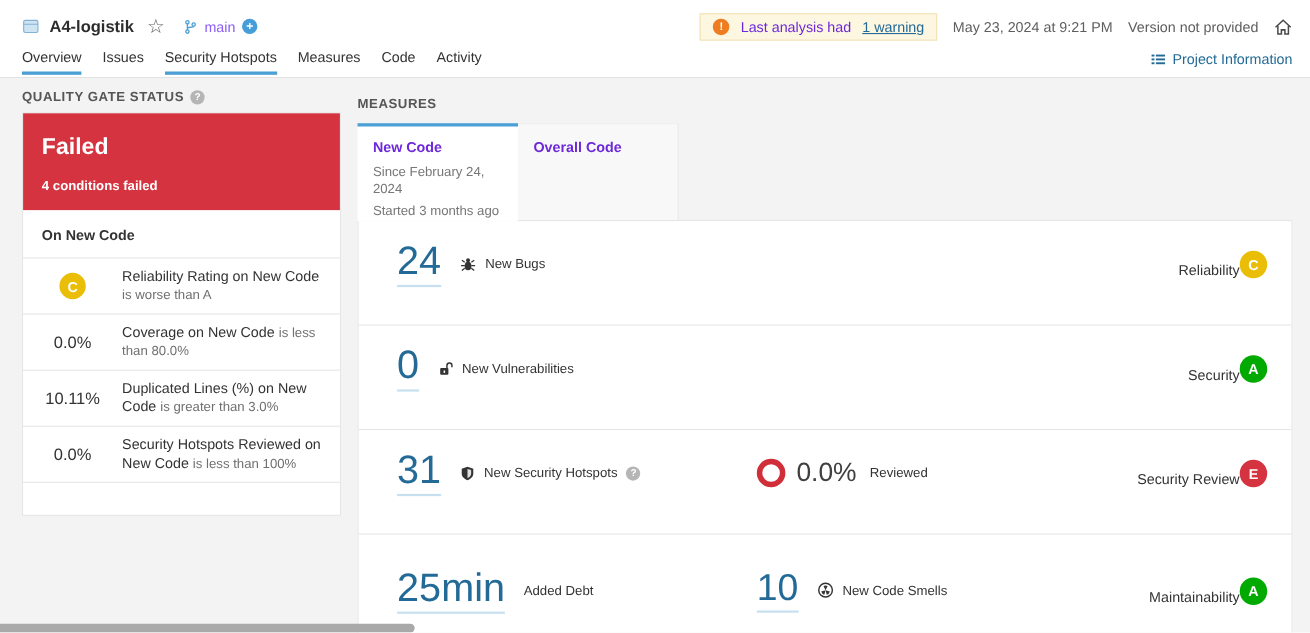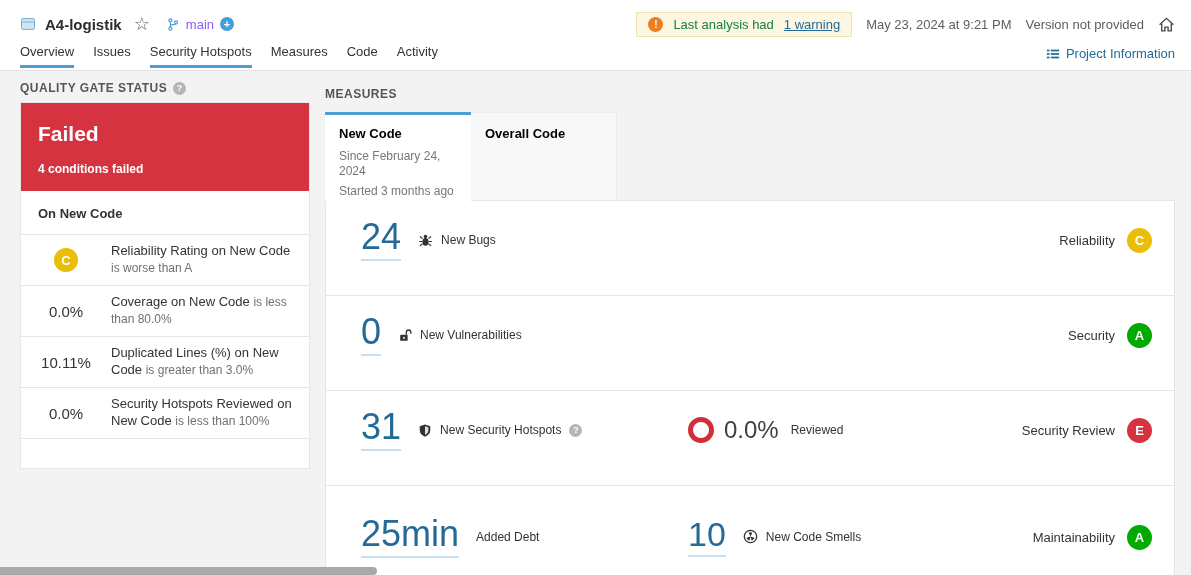--- a/index.html
+++ b/index.html
@@ -11,21 +11,21 @@
   .header-top { position:absolute; top:11px; left:20px; right:16px; height:26px; display:flex; align-items:center; }
   .proj-group { display:flex; align-items:center; gap:9px; }
   .proj-name { font-size:15px; color:#2d2d2d;font-weight:bold; }
   .star { font-size:18px; color:#616161; margin-left:3px; cursor:pointer; }
   .branch-group { display:flex; align-items:center; gap:6px; margin-left:16px; }
   .branch-name { font-size:13px; color:#8b5cf6; }
   .plus-circle { width:14px; height:14px; border-radius:50%; background:#459ed9; color:#fff; font-size:11px; line-height:14px; text-align:center; font-weight:bold; cursor:pointer; }
   .header-right { margin-left:auto; display:flex; align-items:center; gap:14px; }
   .warn-box { display:flex; align-items:center; gap:10px; background:#fdf6e1; border:1px solid #f0e3b4; padding:4px 11px; height:25px; }
   .warn-circle { width:15px; height:15px; border-radius:50%; background:#ed7d20; color:#fff; font-size:10px; line-height:15px; text-align:center; font-weight:bold; }
-  .warn-text { font-size:13px; color:#15803d; }
+  .warn-text { font-size:13px; color:#6d28d9; }
   .warn-link { font-size:13px; color:#236a97; text-decoration:underline; cursor:pointer; }
   .meta-text { font-size:13px; color:#5e5e5e; }
   .tabs { position:absolute; top:44px; left:20px; display:flex; gap:19px; }
   .tab { font-size:13px; color:#333; padding-bottom:6px; border-bottom:3px solid transparent; cursor:pointer; }
   .tab.underlined { border-bottom-color:#4b9fd5; }
   .proj-info { position:absolute; top:46px; right:16px; display:flex; align-items:center; gap:6px; color:#236a97; font-size:13px; cursor:pointer; }
 
   
   .sec-title { position:absolute; font-size:12px; font-weight:bold; letter-spacing:.5px; color:#565656; display:flex; align-items:center; gap:6px; }
   .help-circle { width:13px; height:13px; border-radius:50%; background:#b5b5b5; color:#fff; font-size:9px; line-height:13px; text-align:center; font-weight:bold; display:inline-block; cursor:pointer; }
@@ -41,35 +41,35 @@
   .qg-cond-value { width:90px; flex-shrink:0; display:flex; justify-content:center; align-items:center; font-size:15px; color:#333; }
   .qg-cond-text { flex:1; font-size:13px; color:#333; line-height:1.3; padding-right:4px; }
   .qg-cond-text .rest { font-size:12px; color:#707070; }
   .rating-sm { width:24px; height:24px; border-radius:50%; color:#fff; font-size:13px; font-weight:bold; display:flex; align-items:center; justify-content:center; }
   .qg-empty { height:29px; }
 
   
   .m-title { top:87px; left:325px; }
   .m-tabs { position:absolute; top:112px; left:325px; display:flex; z-index:3; }
   .m-tab-active { width:146px; height:89px; background:#fff; border-top:3px solid #4b9fd5; padding:11px 14px; cursor:pointer; }
-  .m-tab-label { font-size:13px; font-weight:bold; color:#000000; }
+  .m-tab-label { font-size:13px; font-weight:bold; color:#6d28d9; }
   .m-tab-sub { font-size:12px; color:#777; margin-top:8px; line-height:1.25; }
   .m-tab-sub2 { font-size:12px; color:#777; margin-top:5px; }
   .m-tab-plain { width:146px; height:88px; background:#f8f8f8; border-right:1px solid #e9e9e9; border-top:1px solid #eee; padding:13px 14px; cursor:pointer; }
   .m-card { position:absolute; top:200px; left:325px; width:850px; height:410px; background:#fff; border:1px solid #e6e6e6; }
   .m-row { position:relative; height:95px; border-bottom:1px solid #e6e6e6; display:flex; align-items:center; padding:0 22px 16px 35px; }
   .m-row:last-child { border-bottom:none; height:118px; }
   .m-num { font-size:36px; color:#236a97; line-height:1.02; border-bottom:2px solid #c7e0ef; padding-bottom:3px; text-decoration:none; cursor:pointer; }
   .m-num.small { font-size:34px; }
   .m-metric { display:flex; align-items:center; gap:8px; margin-left:17px; font-size:12px; color:#333; }
   .m-mid { position:absolute; left:362px; display:flex; align-items:center; }
   .ring { width:26px; height:26px; border-radius:50%; border:5px solid #d02f3a; background:#fff; }
   .ring-val { font-size:24px; color:#404040; margin-left:10px; }
   .ring-label { font-size:12px; color:#333; margin-left:12px; }
-  .m-right { margin-left:auto; display:flex; align-items:center; gap:12px; font-size:13px; color:#333; }
+  .m-right { margin-left:auto; display:flex; align-items:flex-end; font-size:13px; color:#333; }
   .rating { width:25px; height:25px; border-radius:50%; color:#fff; font-size:13px; font-weight:bold; display:flex; align-items:center; justify-content:center; }
 
   .icon { display:inline-flex; align-items:center; justify-content:center; }
 
   
   .hscroll-thumb { position:absolute; left:0; top:567px; width:377px; height:8px; background:#a9a9a9; border-radius:0 4px 4px 0; cursor:pointer; }
 </style>
 </head>
 <body>
 

